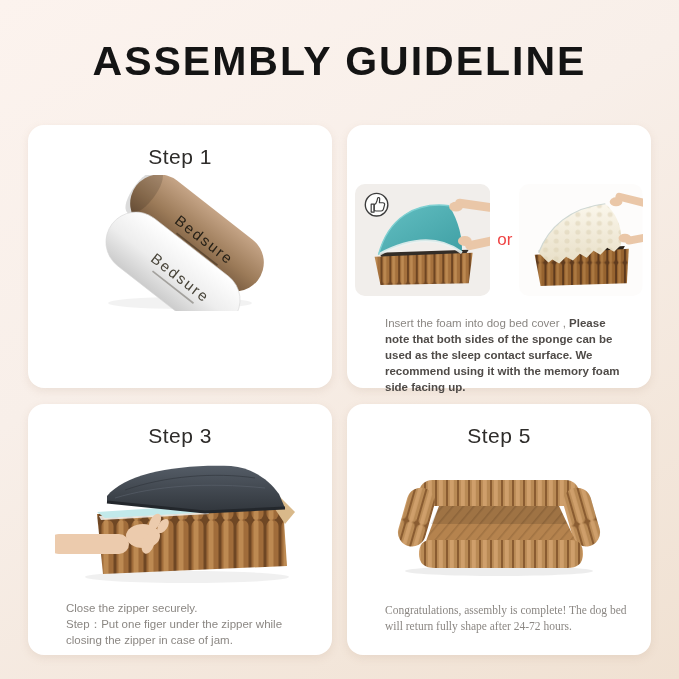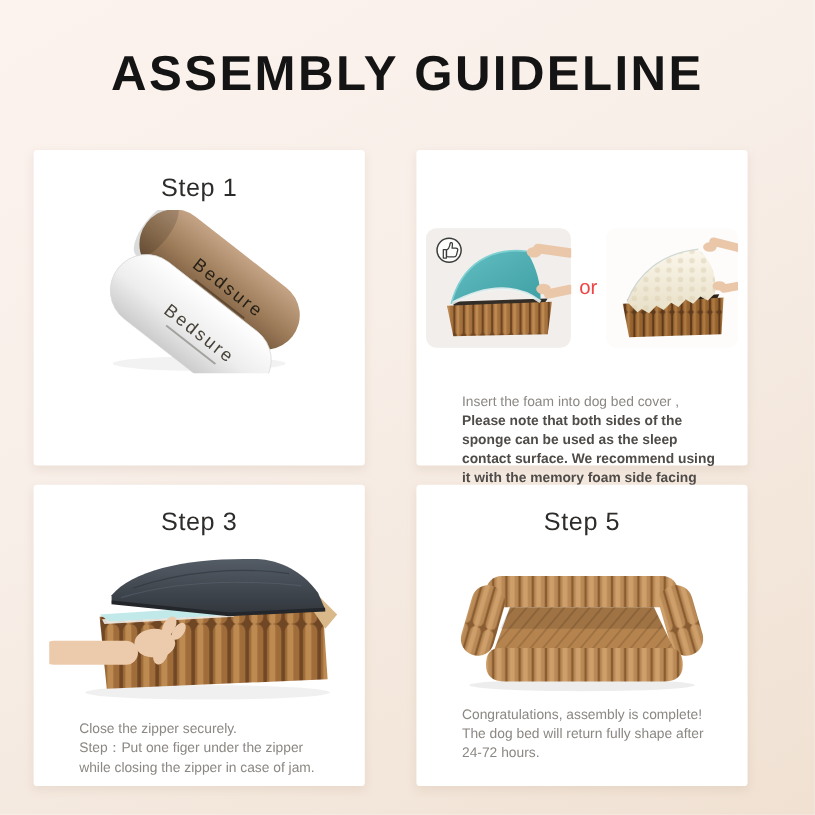--- a/index.html
+++ b/index.html
@@ -6,21 +6,21 @@
   body{
     width:679px;height:679px;position:relative;overflow:hidden;
     background:linear-gradient(150deg,#fcf3ee 0%,#f8efe9 40%,#f0e1d2 100%);
     font-family:"Liberation Sans",sans-serif;
   }
   .title{
     position:absolute;top:38px;left:0;width:100%;margin:0;
     text-align:center;font-size:41px;font-weight:700;letter-spacing:2px;color:#141414;
   }
   .card{
-    position:absolute;width:276px;background:#ffffff;border-radius:3px;
+    position:absolute;width:304px;background:#ffffff;border-radius:16px;
     box-shadow:0 3px 8px rgba(167,134,109,.15);
   }
   #card1,#card2{top:125px;height:263px;}
   #card3,#card4{top:404px;height:251px;}
   #card1,#card3{left:28px;}
   #card2,#card4{left:347px;}
   .step-heading{
     position:absolute;top:20px;left:0;width:100%;text-align:center;
     font-size:21px;font-weight:500;letter-spacing:.5px;color:#2e2c2a;
   }
@@ -31,23 +31,23 @@
   .duo{
     position:absolute;top:58px;left:8px;right:8px;
     display:flex;align-items:center;justify-content:center;gap:5px;
   }
   .or{font-size:17px;color:#ef4444;flex:0 0 auto;padding:0 2px;}
   .desc{
     position:absolute;left:38px;right:24px;margin:0;
     font-size:11.5px;line-height:16px;color:#8b8783;
   }
   #card1 .desc{top:192px;}
-  #card2 .desc{top:190px;margin-top:12px;}
+  #card2 .desc{top:190px;}
   #card3 .desc{top:196px;}
-  #card4 .desc{top:184px;}
+  #card4 .desc{top:198px;font-family:Liberation Serif, serif;}
   .desc b{color:#4f4b48;font-weight:700;}
   .desc .block{display:block;}
 </style>
 </head>
 <body>
 
 <h1 class="title">ASSEMBLY GUIDELINE</h1>
 
 <div class="card" id="card1">
   <div class="step-heading">Step 1</div>

